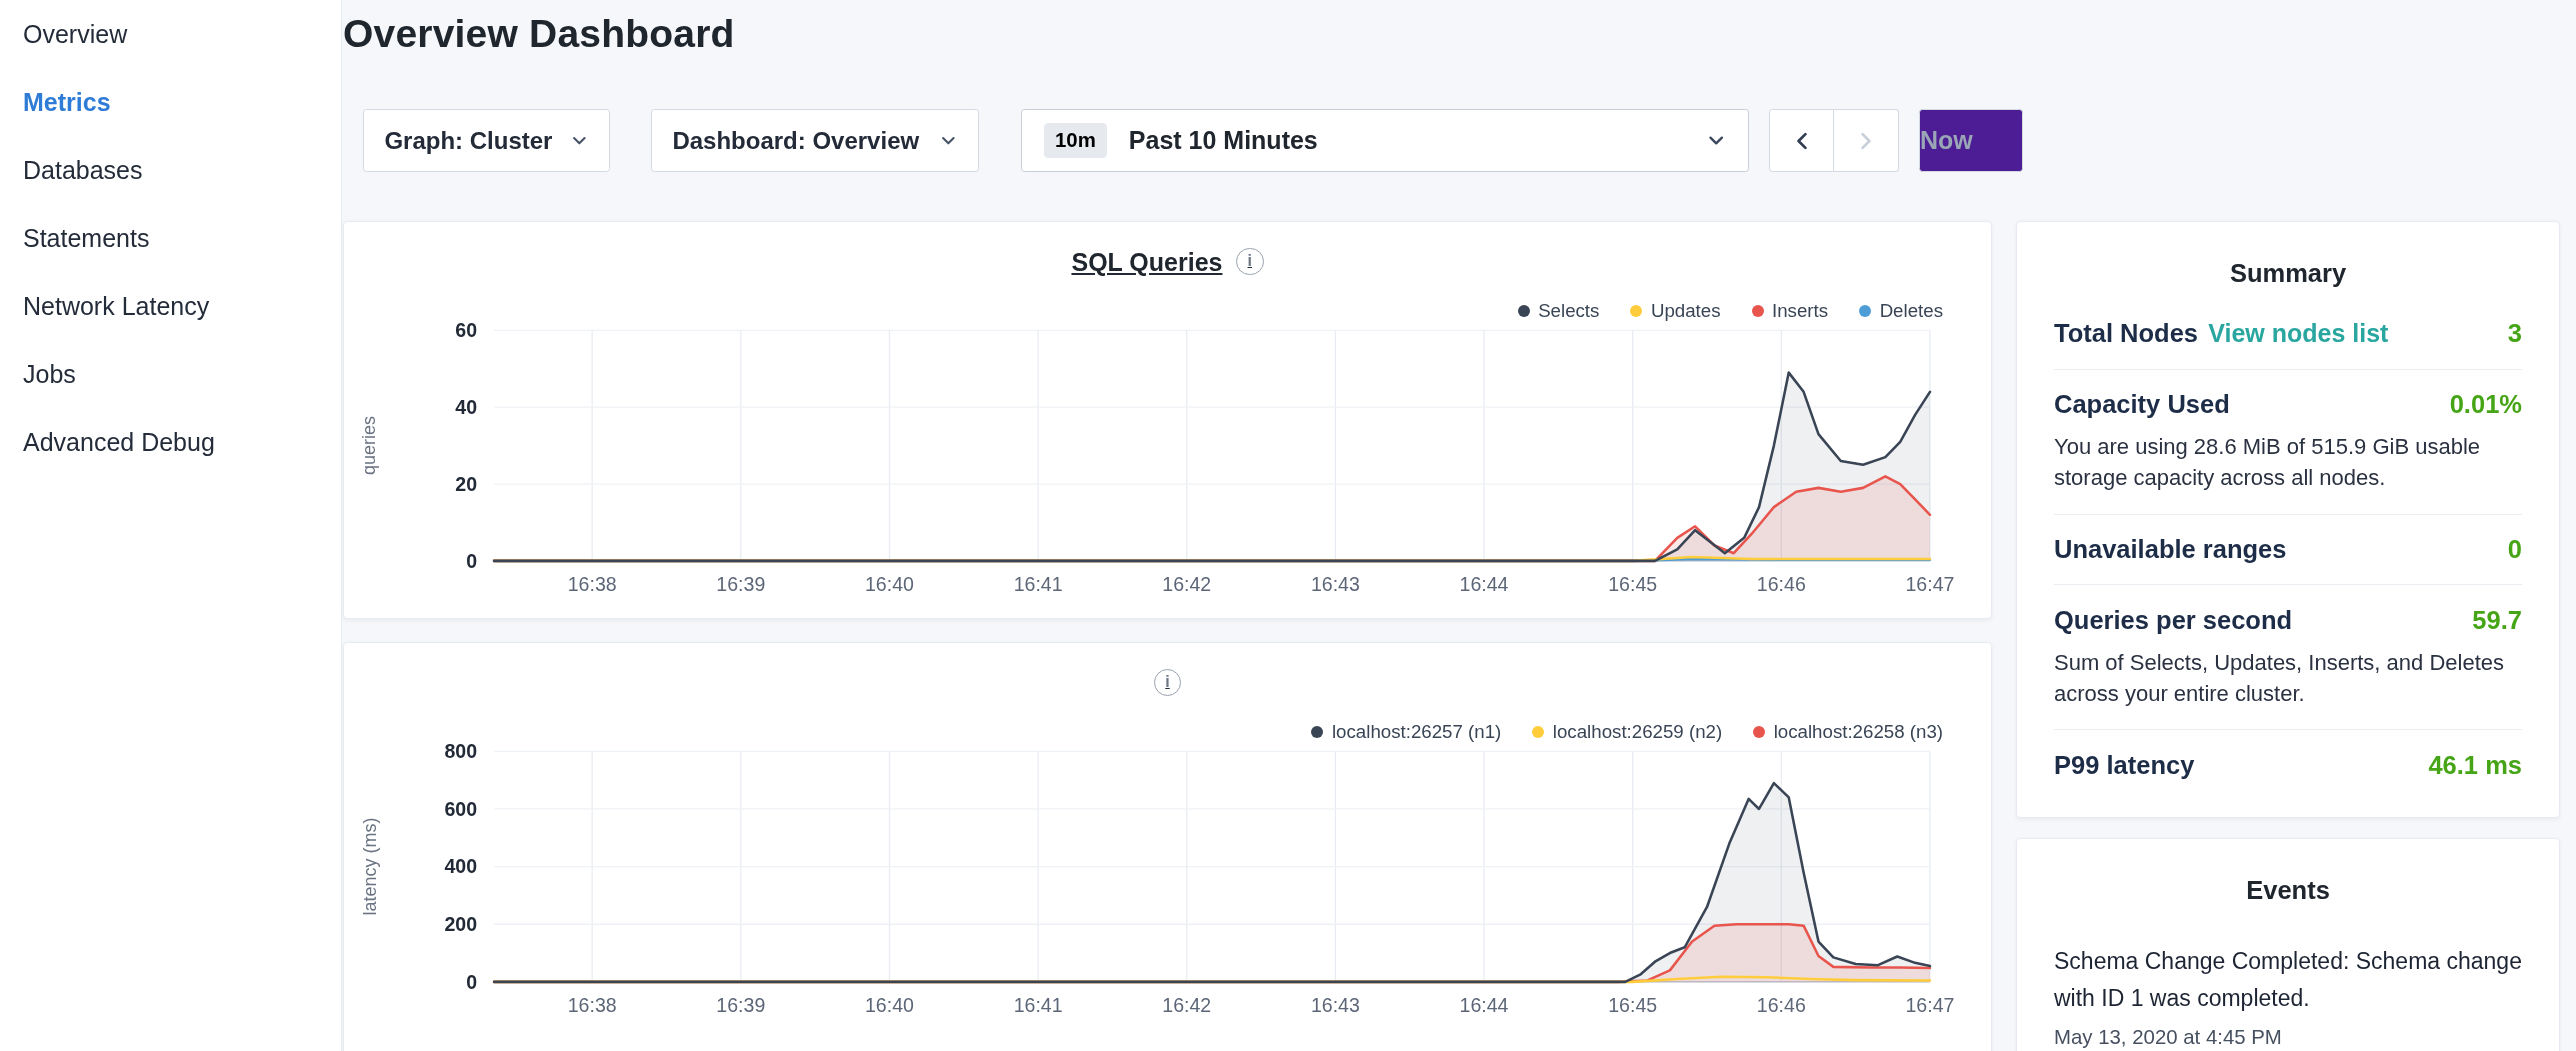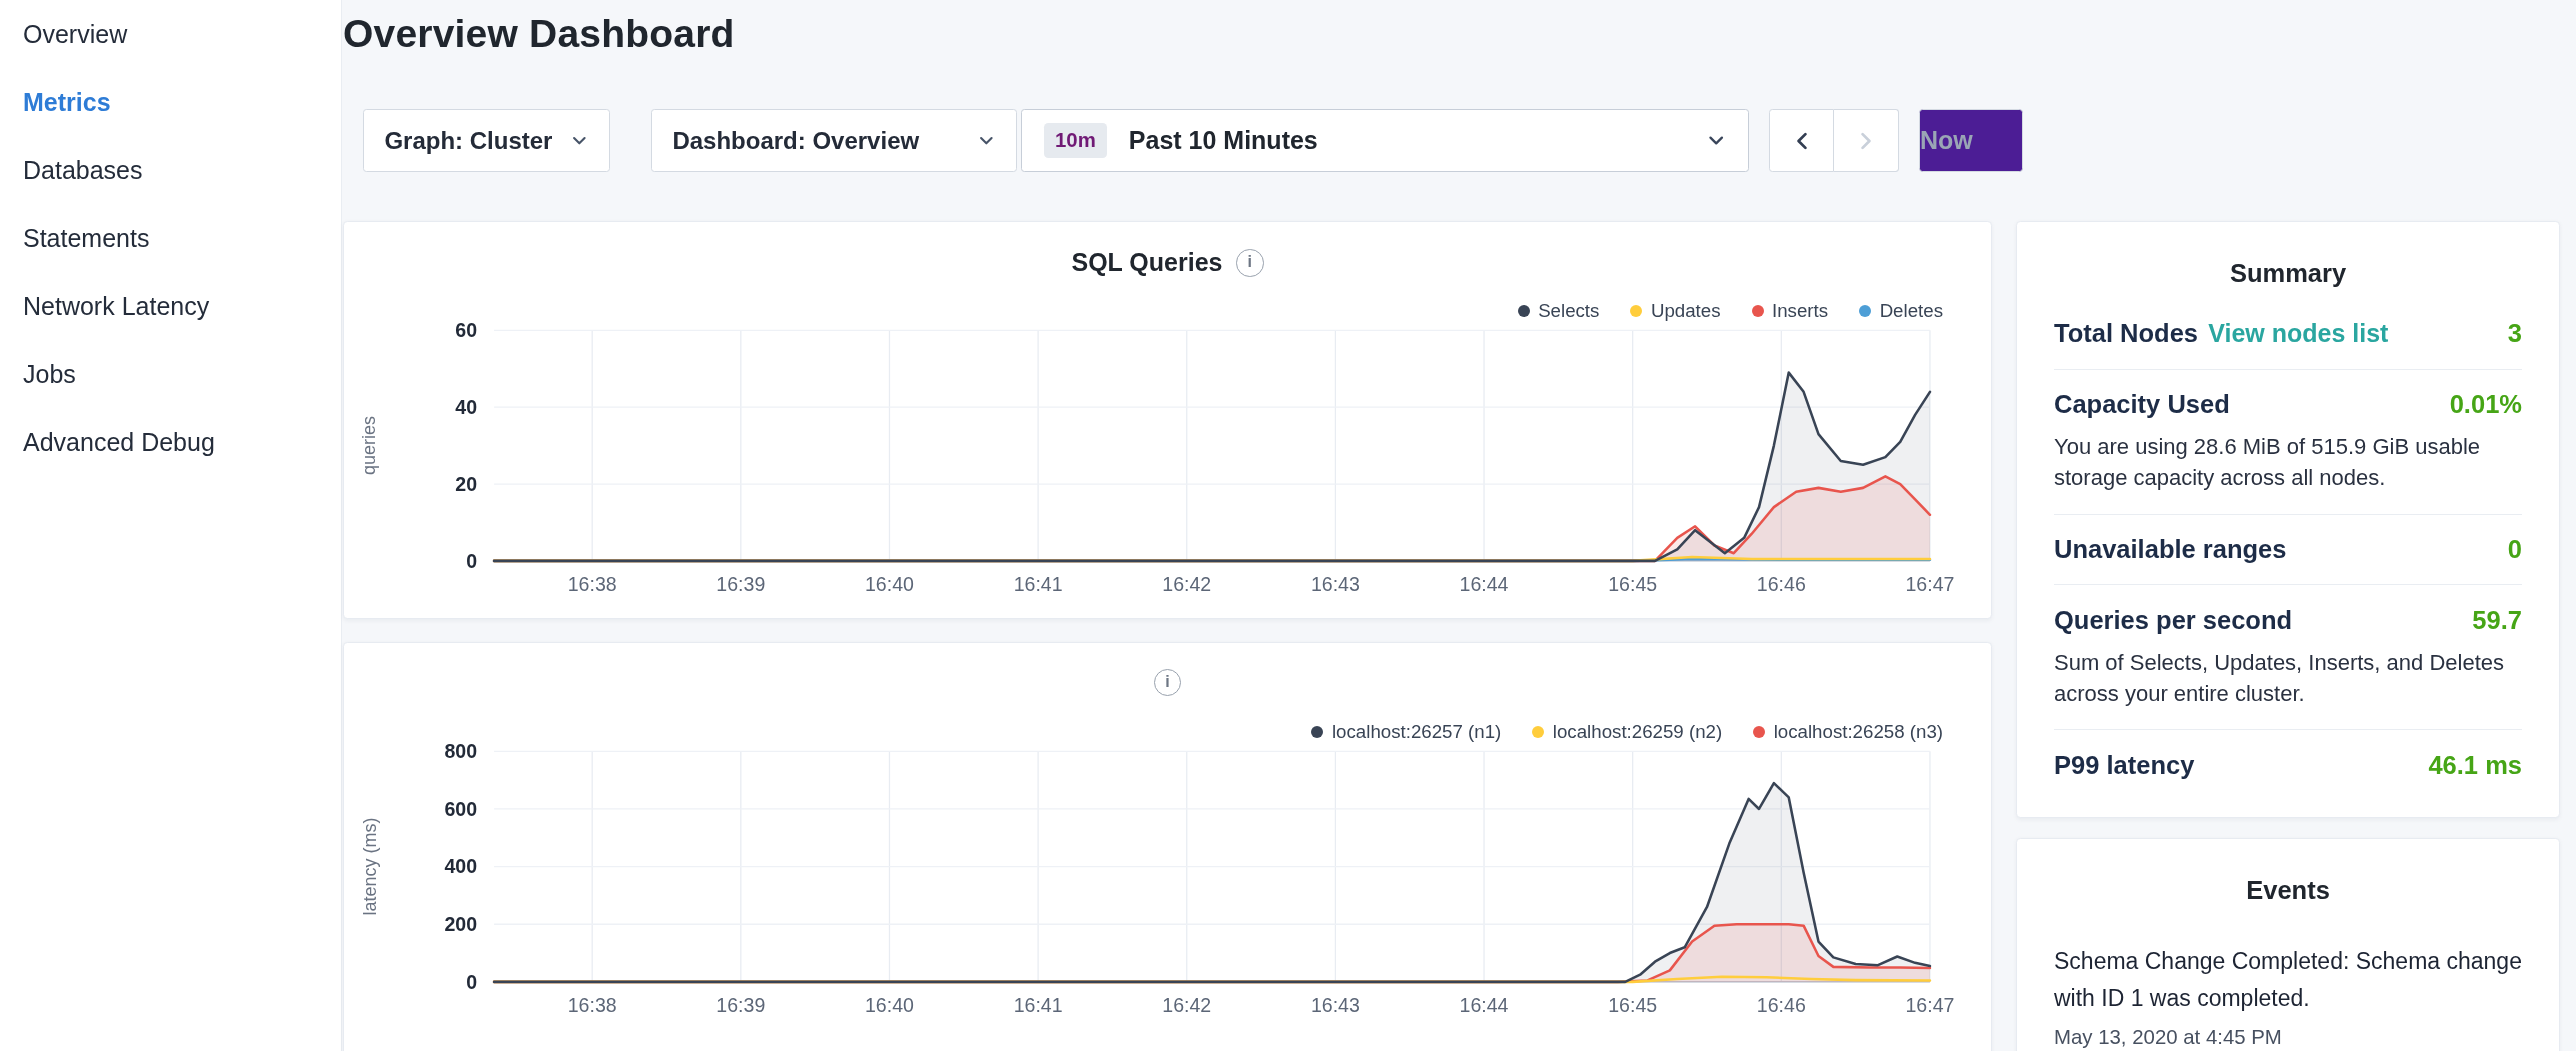--- a/index.html
+++ b/index.html
@@ -24,29 +24,29 @@
     position:absolute;left:343px;top:12px;margin:0;
     font-size:39px;font-weight:700;color:#20262e;letter-spacing:0.2px;
   }
   .dropdown{
     position:absolute;top:109px;height:63px;box-sizing:border-box;
     background:#fff;border:0.9px solid #d4dae2;border-radius:3.4px;
     display:flex;align-items:center;justify-content:space-between;
     padding:0 20.4px;font-size:24px;font-weight:700;color:#242b38;cursor:pointer;margin-left:20px;
   }
   .dd-graph{left:343px;width:247px;}
-  .dd-dash{left:631px;width:366px;}
+  .dd-dash{left:631px;width:328px;}
   .timepicker{
     position:absolute;left:1021px;top:109px;width:728px;height:63px;box-sizing:border-box;
     background:#fff;border:0.9px solid #c7ced8;border-radius:3.4px;
     display:flex;align-items:center;padding:0 22px;cursor:pointer;
   }
   .time-badge{
     background:#e6eaef;border-radius:4.3px;padding:6px 11px;
-    font-size:20.4px;font-weight:700;color:#701a75;margin-right:22px;
+    font-size:20.4px;font-weight:700;color:#000000;margin-right:22px;
   }
   .time-label{font-size:25px;font-weight:700;color:#20262e;flex:1;}
   .nav-btn{
     position:absolute;top:109px;width:65px;height:63px;box-sizing:border-box;
     background:#fff;border:0.9px solid #d4dae2;
     display:flex;align-items:center;justify-content:center;cursor:pointer;
   }
   .nav-prev{left:1769px;border-radius:3.4px 0 0 3.4px;}
   .nav-next{left:1834px;border-radius:0 3.4px 3.4px 0;border-left:none;cursor:default;}
   .now-btn{
@@ -57,21 +57,21 @@
   }
   .chev{display:block;}
   
   .card{
     position:absolute;background:#fff;border:0.9px solid #e7ebf1;border-radius:4.3px;
     box-shadow:0 1.7px 4.3px rgba(26,36,54,.05);box-sizing:border-box;overflow:hidden;
   }
   .chart-card1{left:343px;top:221px;width:1649px;height:398px;}
   .chart-card2{left:343px;top:642px;width:1649px;height:425px;}
   .chart-title-row{
-    display:flex;align-items:flex-end;justify-content:center;gap:13.6px;margin-top:25.5px;
+    display:flex;align-items:flex-start;justify-content:center;gap:13.6px;margin-top:25.5px;text-decoration:underline;
   }
   .chart-title{margin:0;font-size:25px;font-weight:700;color:#20262e;}
   .info-icon{
     width:25.5px;height:25.5px;border:1.7px solid #98a1ad;border-radius:50%;
     color:#6d7684;font-size:16px;font-weight:700;line-height:24px;text-align:center;
     display:inline-block;cursor:pointer;
   }
   .legend{position:absolute;top:78px;right:48px;display:flex;gap:31px;}
   .legend-item{display:flex;align-items:center;gap:8.5px;cursor:pointer;}
   .legend-dot{width:12px;height:12px;border-radius:50%;display:inline-block;}

